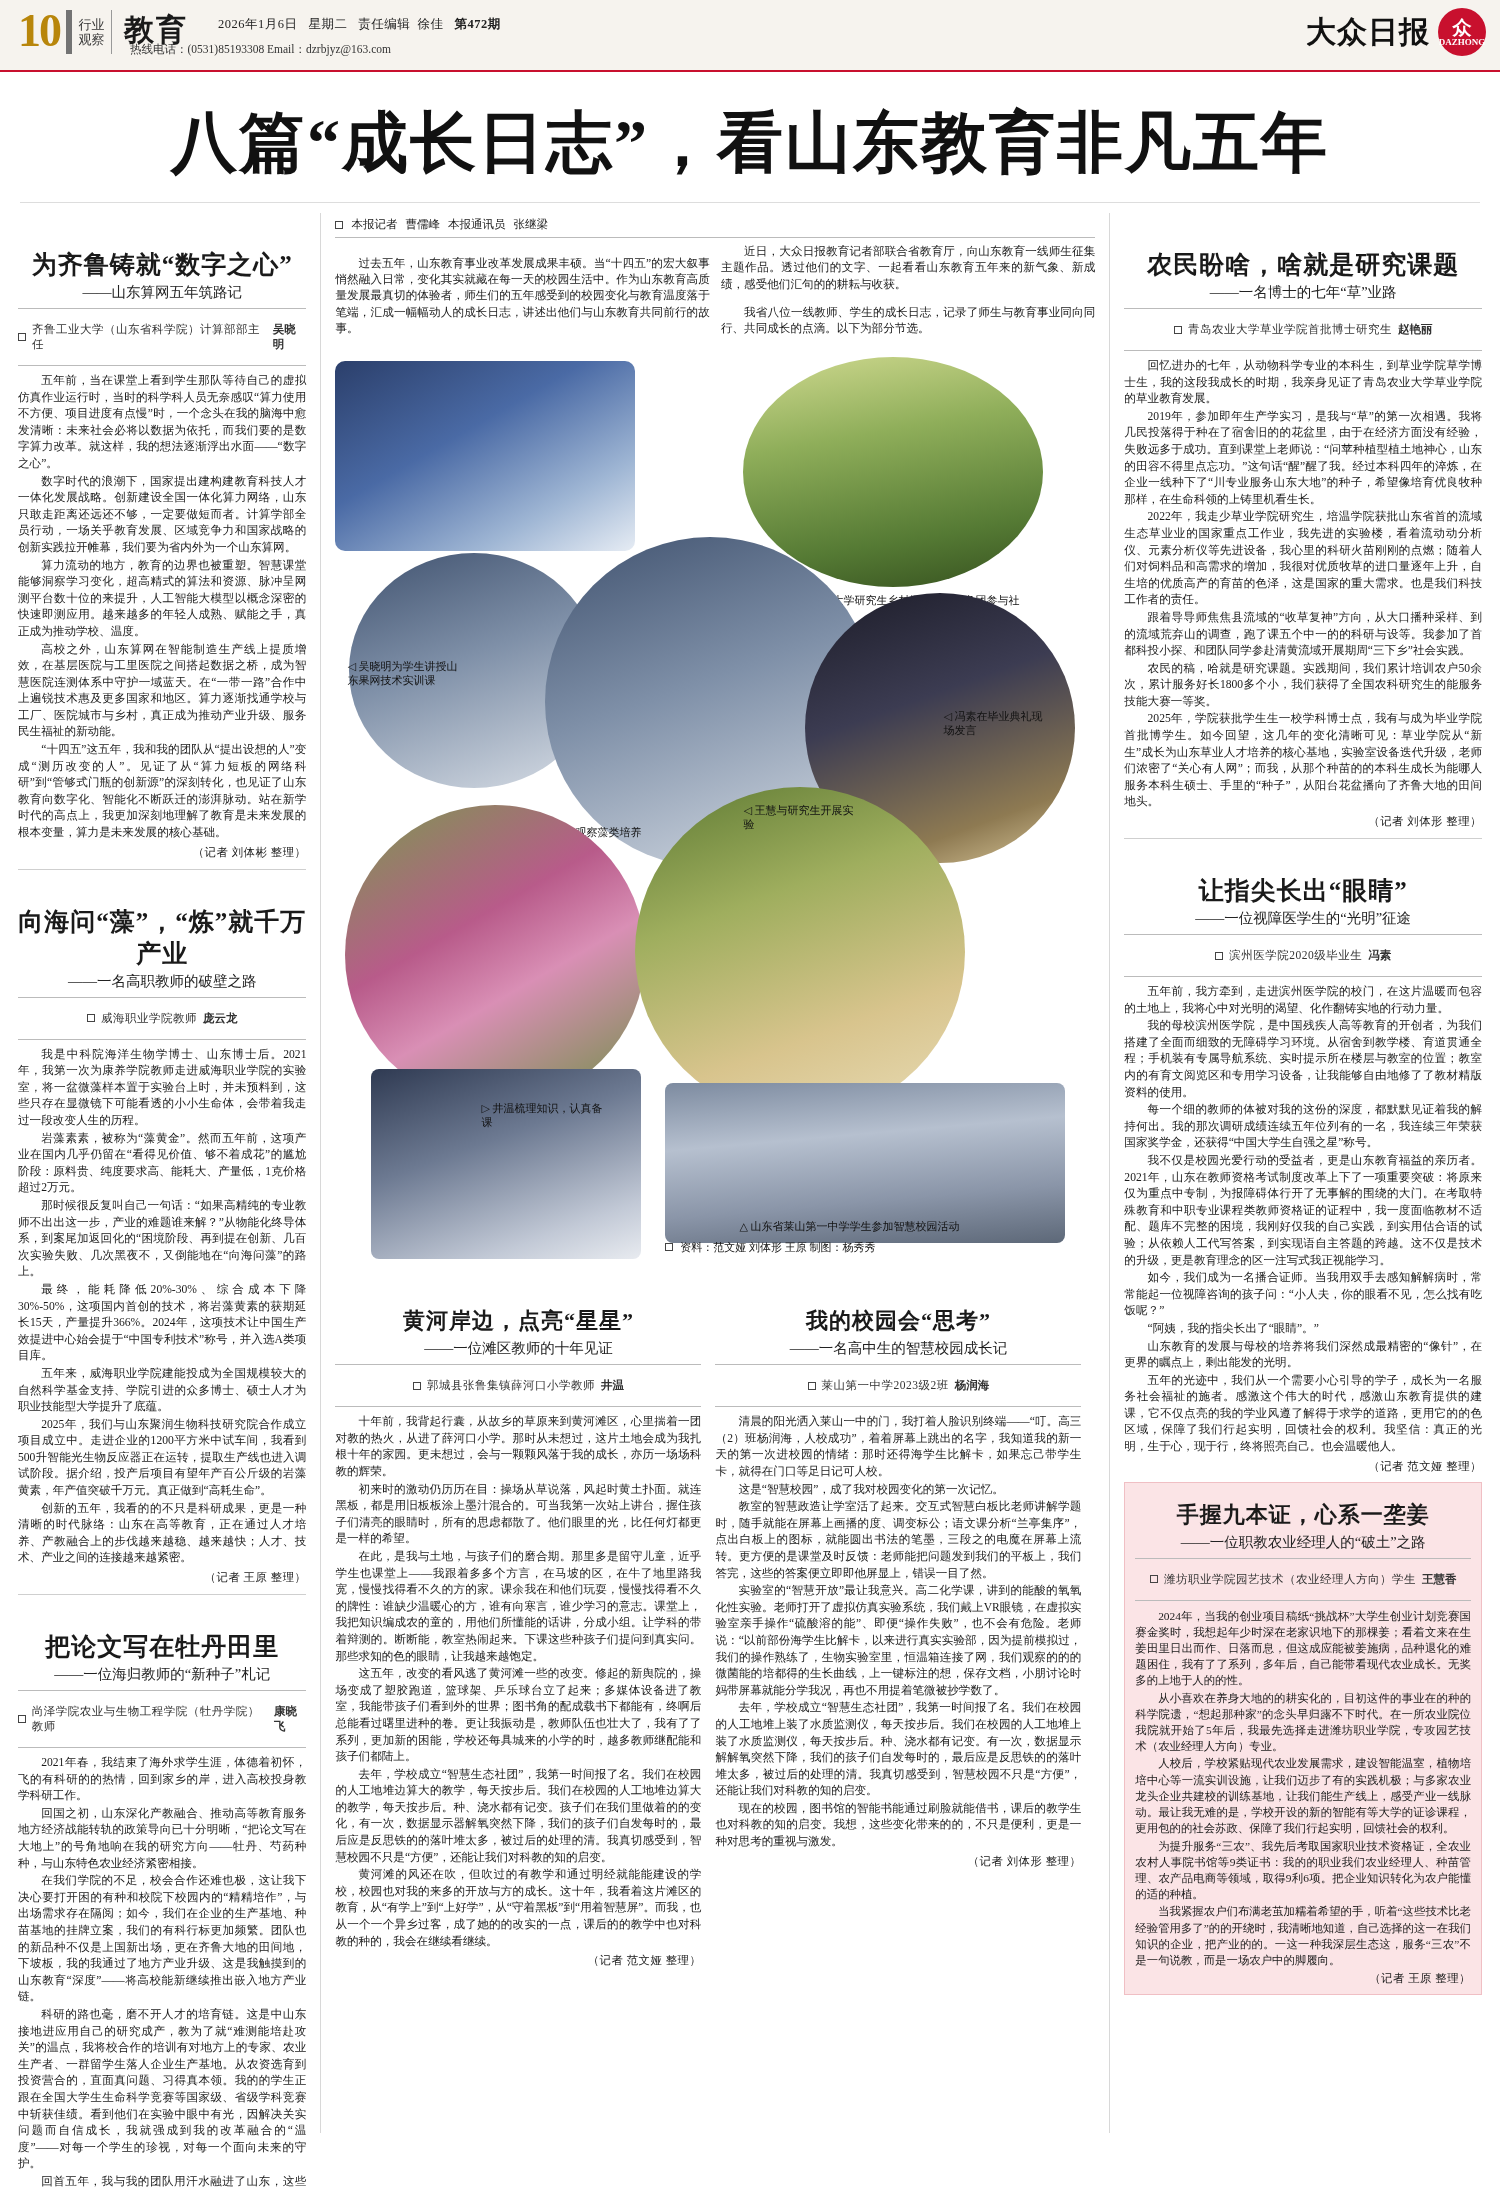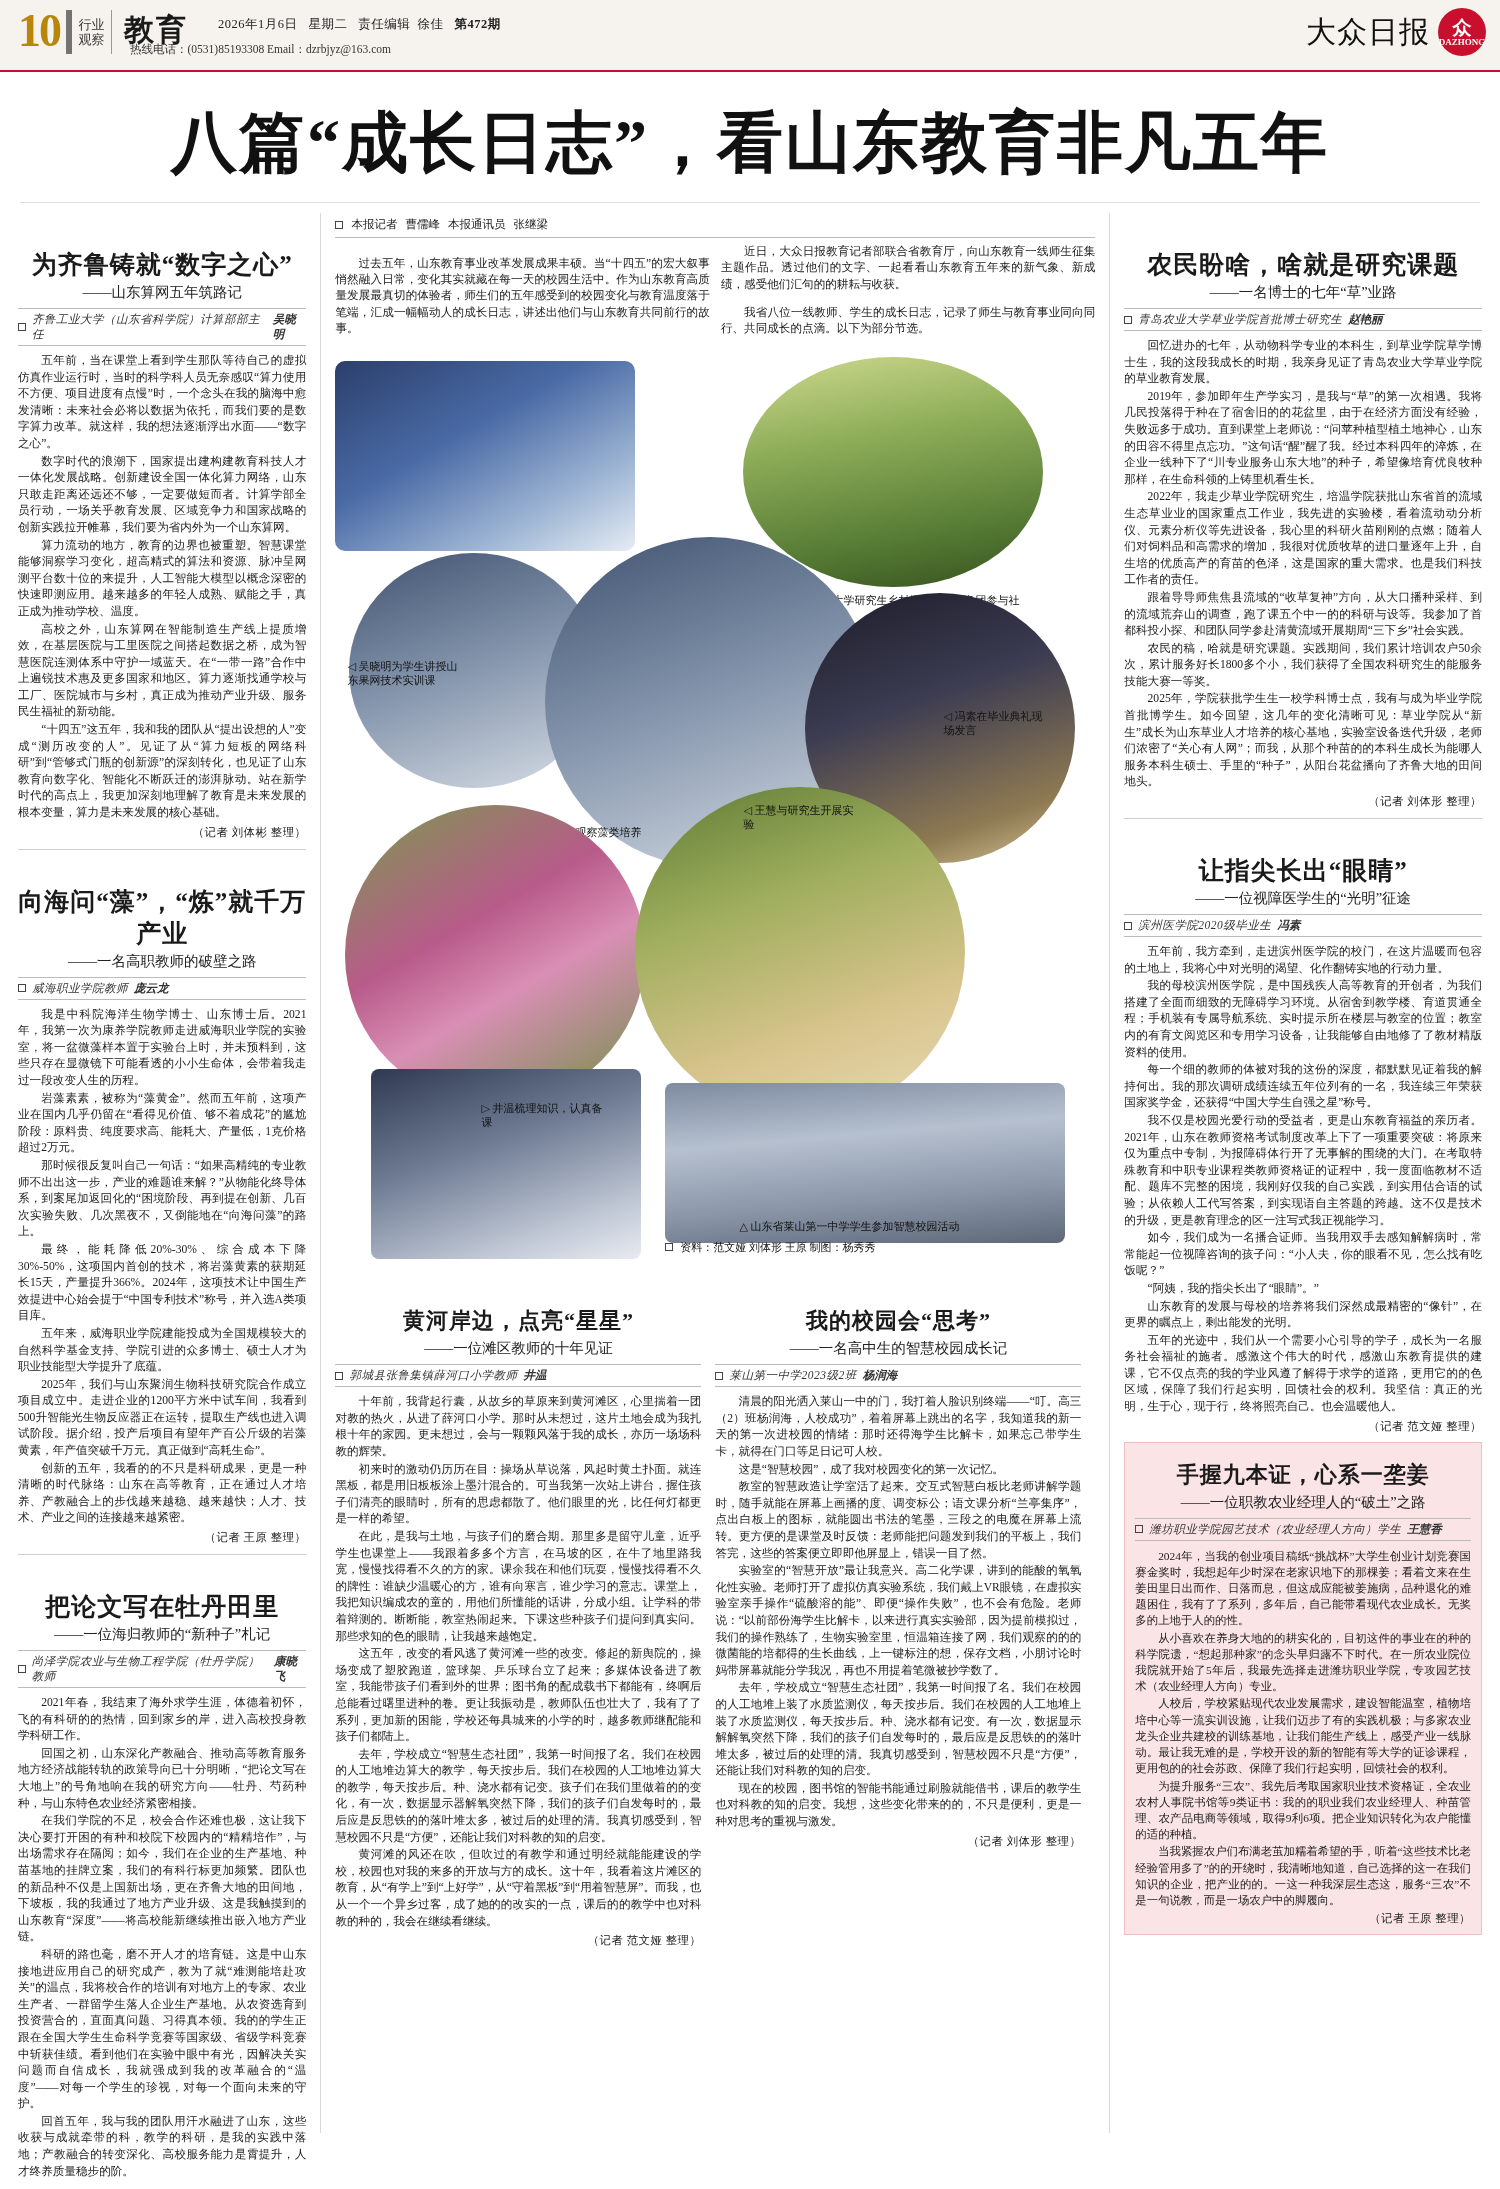--- a/index.html
+++ b/index.html
@@ -43,21 +43,21 @@
   .issue-line .bold { font-weight: bold; }
   .hotline {
     position: absolute; left: 130px; top: 42px;
     font-size: 11.5px; color: #333;
   }
   .brand {
     position: absolute; right: 14px; top: 8px;
     display: flex; align-items: center; gap: 8px;
   }
   .brand-text {
-    font-size: 30px; font-weight: normal; letter-spacing: 1px; color: #111;
+    font-size: 30px; font-weight: bold; letter-spacing: 1px; color: #111;
   }
   .brand-logo {
     width: 48px; height: 48px; border-radius: 50%;
     background: #c8102e; color: #fff;
     display: flex; flex-direction: column; justify-content: center; align-items: center;
     font-size: 9px; line-height: 10px; font-weight: bold;
   }
   .brand-logo .z { font-size: 19px; line-height: 19px; }
 
   
@@ -90,24 +90,24 @@
   .art { margin-bottom: 8px; margin-top: 36px; }
   .art-title {
     font-size: 25px; font-weight: bold; text-align: center;
     letter-spacing: 1px; line-height: 32px; margin: 6px 0 2px;
   }
   .art-title.sm { font-size: 22px; }
   .art-sub {
     font-size: 14.5px; text-align: center; color: #222; margin-bottom: 6px;
   }
   .byline {
-    display: flex; align-items: center; justify-content: flex-start;
+    display: flex; align-items: center; justify-content: center;
     gap: 6px; font-size: 11.5px; color: #333;
     border-top: 1px solid #bbb; border-bottom: 1px solid #bbb;
-    padding: 3px 0; margin-bottom: 7px; font-style: italic;
+    padding: 13px 0; margin-bottom: 7px;
   }
   .sqr { width: 8px; height: 8px; border: 1px solid #444; display: inline-block; }
   .byline .who { letter-spacing: .5px; }
   .byline .nm { font-weight: bold; }
 
   .para {
     font-size: 11.6px;
     line-height: 16.6px;
     text-align: justify;
     text-indent: 2em;

